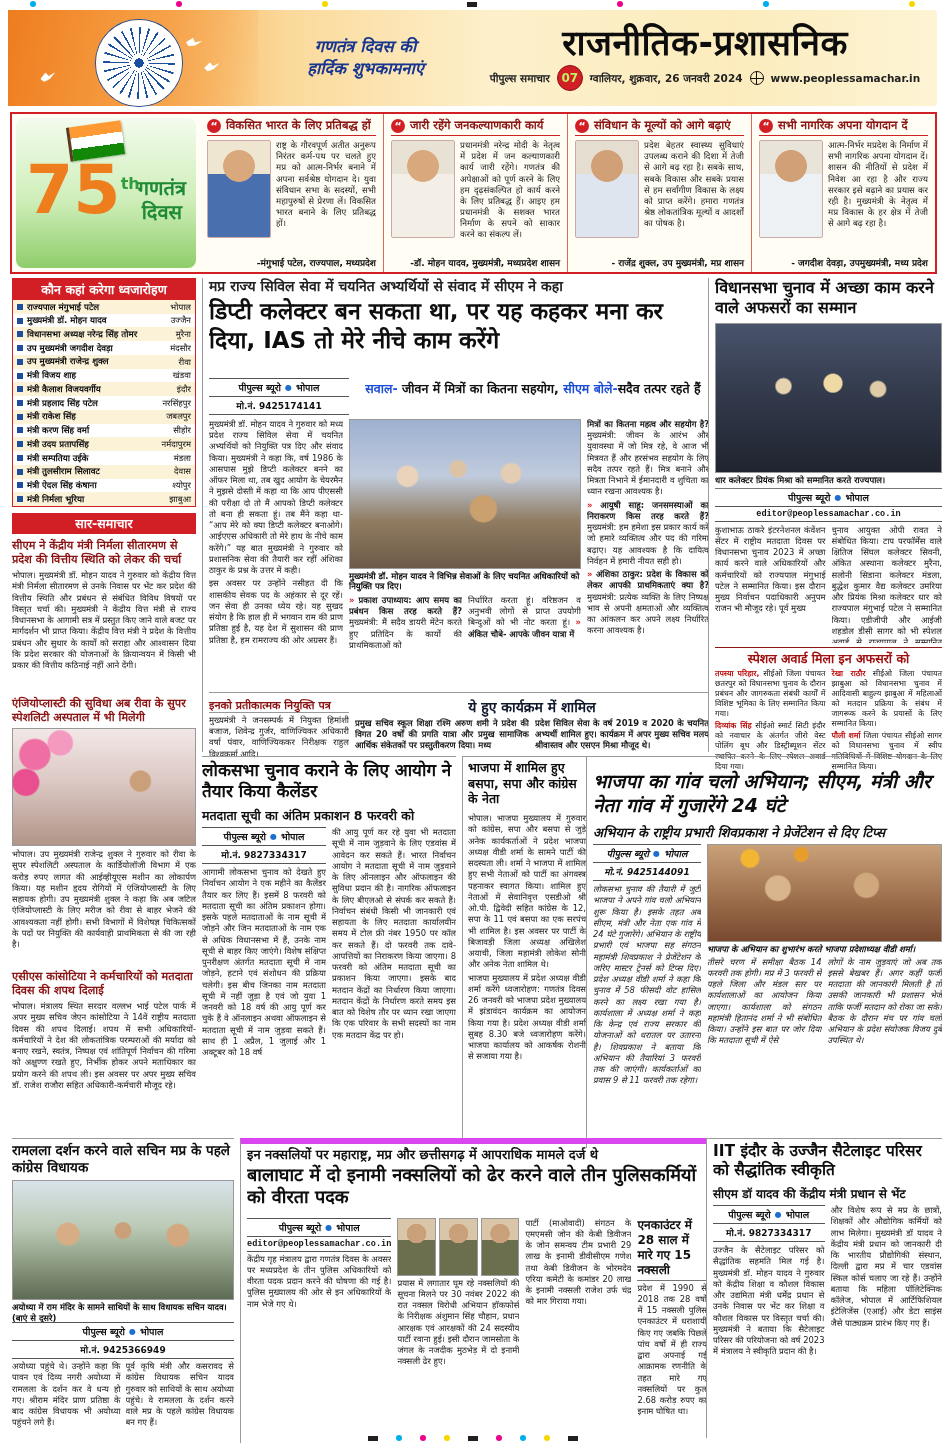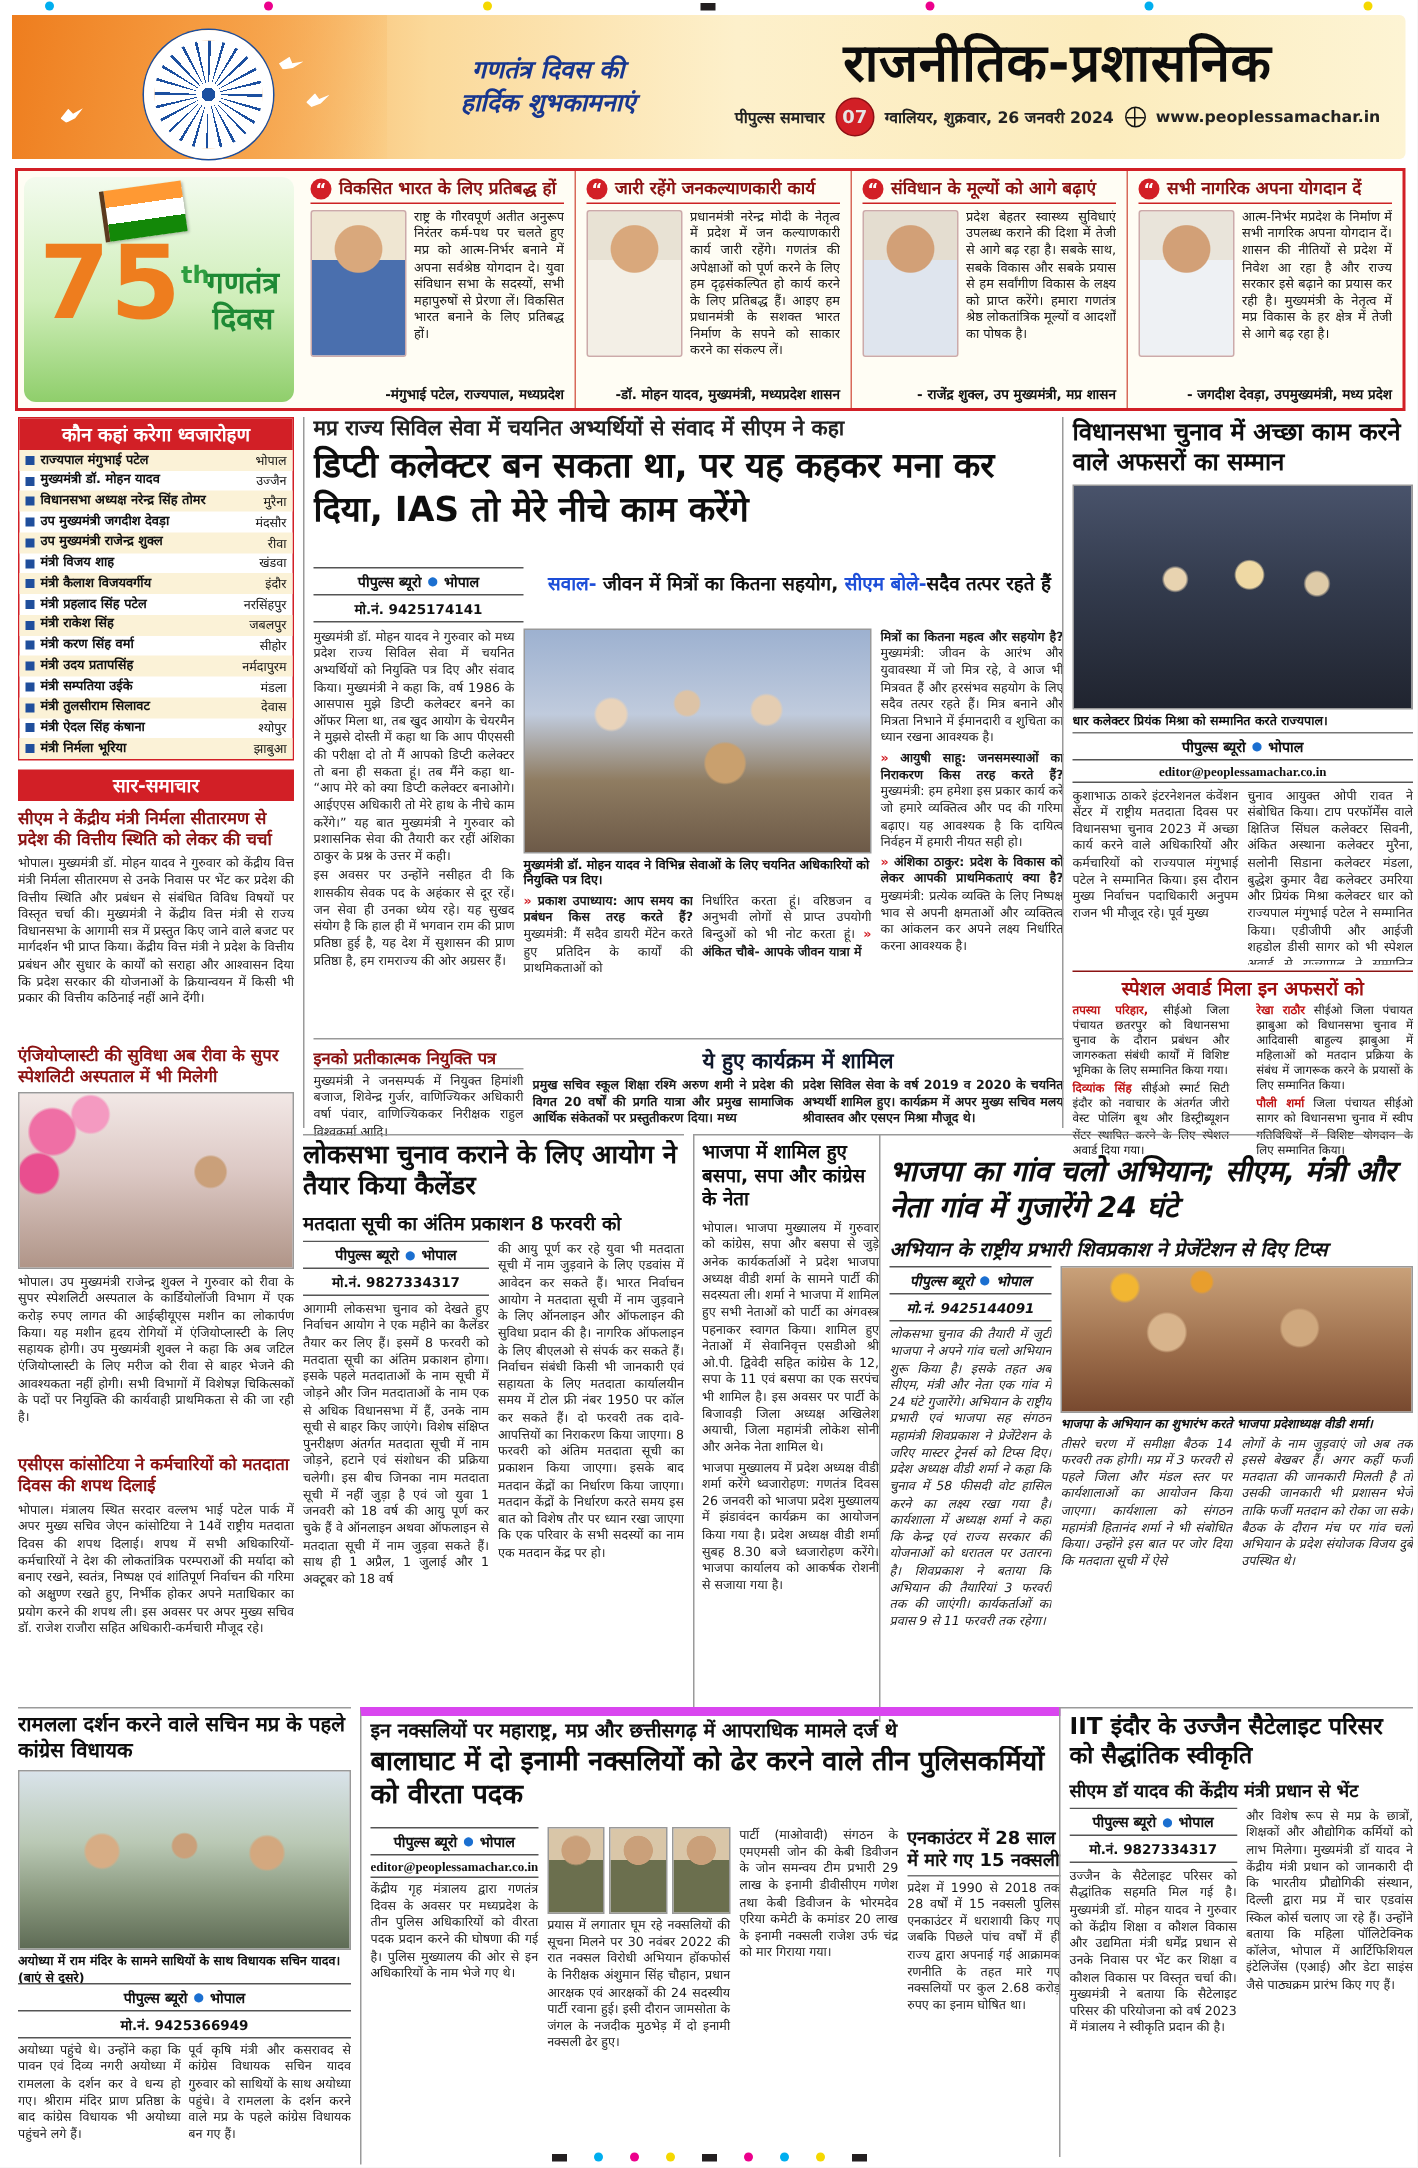--- a/index.html
+++ b/index.html
@@ -20,21 +20,21 @@
     clip-path:polygon(0 60%,40% 0,55% 45%,100% 20%,60% 80%,20% 100%);}
   .dove.d1{left:32px;top:62px;transform:rotate(-12deg);}
   .dove.d2{left:178px;top:28px;transform:rotate(8deg);}
   .dove.d3{left:196px;top:52px;transform:rotate(-5deg);}
   .mh-greeting{flex:0 0 215px;align-self:center;text-align:center;color:#17368f;
     font-weight:bold;font-size:16.5px;line-height:1.35;font-style:italic;}
   .mh-right{flex:1;display:flex;flex-direction:column;align-items:center;justify-content:center;}
   .mh-title{font-size:35px;font-weight:bold;color:#0d0d0d;letter-spacing:.5px;line-height:1.05;}
   .mh-meta{margin-top:4px;display:flex;align-items:center;gap:7px;font-size:10.5px;font-weight:bold;color:#222;}
   .pagebadge{display:inline-flex;align-items:center;justify-content:center;width:24px;height:24px;
-    border-radius:50%;background:#d21f26;color:#e5e5e5;font-size:12px;font-weight:bold;border:1px solid #8d0f14;}
+    border-radius:50%;background:#d21f26;color:#bef264;font-size:12px;font-weight:bold;border:1px solid #8d0f14;}
   .globe{display:inline-block;width:12px;height:12px;border:1.6px solid #111;border-radius:50%;
     background:linear-gradient(#111,#111) center/100% 1.4px no-repeat,
                linear-gradient(#111,#111) center/1.4px 100% no-repeat;}
   
   .banner{position:absolute;left:10px;top:112px;width:923px;height:158px;border:2px solid #d21f26;
     background:#fffdf4;display:flex;}
   .badge-card{flex:0 0 180px;margin:4px;border-radius:8px;position:relative;
     background:linear-gradient(180deg,#f3fbee 0%,#cfeeb9 55%,#8fce6b 100%);overflow:hidden;}
   .badge-75{position:absolute;left:10px;top:38px;font-size:68px;font-weight:bold;line-height:1;}
   .badge-75 .n7{color:#ee7d1e;}
@@ -64,21 +64,21 @@
   .q-attr{text-align:right;font-size:9px;font-weight:bold;color:#111;margin-top:2px;}
   
   .red-bar{background:#d21f26;color:#fff;font-weight:bold;text-align:center;font-size:12.5px;
     padding:3px 2px;line-height:1.2;}
   .hd{font-weight:bold;color:#0e0e0e;line-height:1.25;}
   .bt{font-size:8.4px;line-height:1.34;text-align:justify;color:#1b1b1b;}
   .byline{display:flex;align-items:center;justify-content:center;gap:4px;font-size:9.5px;font-weight:bold;
     border-top:1px solid #555;border-bottom:1px solid #555;padding:2px 0;}
   .byline .dot{color:#1b6fd0;font-size:8px;}
   .phone{font-size:9px;font-weight:bold;text-align:center;padding:2px 0;border-bottom:1px solid #555;}
-  .email{font-size:8.6px;font-weight:bold;text-align:center;font-family:Liberation Serif, serif;
+  .email{font-size:8.6px;font-weight:bold;text-align:center;font-family:Liberation Mono, monospace;
     border-bottom:1px solid #555;padding:2px 0;}
   .caption{font-size:8.4px;font-weight:bold;color:#111;line-height:1.25;padding-top:2px;}
   .qmark{color:#d21f26;font-weight:bold;}
   .qq{font-weight:bold;}
   .photo{position:relative;border:1px solid #999;}
   
   .ph-main{background:
     radial-gradient(circle at 25% 38%,#e9d3ba 0 5%,transparent 6%),
     radial-gradient(circle at 47% 33%,#ddc3a6 0 5%,transparent 6%),
     radial-gradient(circle at 70% 36%,#e4cdb2 0 5%,transparent 6%),
@@ -140,21 +140,21 @@
   .prog-title{text-align:center;color:#0f172a;font-weight:bold;font-size:14px;margin-bottom:2px;}
   .prog-cols{display:flex;gap:6px;font-weight:bold;}
   .prog-cols>div{flex:1;height:52px;overflow:hidden;}
   .award{position:absolute;left:708px;top:278px;width:227px;height:474px;border-left:1px solid #9a9a9a;padding-left:6px;}
   .award-hl{font-size:16px;height:42px;}
   .award-photo{height:148px;margin-top:3px;}
   .a-cols{display:flex;gap:6px;margin-top:3px;}
   .a-cols>div{flex:1;height:118px;overflow:hidden;}
   .sp-box{margin-top:4px;border-top:1.5px solid #8b1313;}
   .sp-title{text-align:center;font-size:12.5px;font-weight:bold;color:#a01010;padding:2px 0;}
-  .sp-grid{display:flex;gap:18px;}
+  .sp-grid{display:flex;gap:6px;}
   .sp-grid>div{flex:1;}
   .sp-entry{font-size:7.8px;line-height:1.3;text-align:justify;margin-bottom:2px;}
   .sp-entry b{color:#c01414;}
   
   .calendar{position:absolute;left:202px;top:756px;width:254px;height:378px;border-top:1px solid #9a9a9a;padding-top:3px;}
   .cal-hl{font-size:17px;height:46px;}
   .cal-sub{font-size:12.5px;font-weight:bold;margin:1px 0 3px;}
   .cal-cols{display:flex;gap:6px;}
   .cal-cols .c{flex:1;height:296px;overflow:hidden;}
   .bjp{position:absolute;left:462px;top:756px;width:118px;height:378px;border-top:1px solid #9a9a9a;

